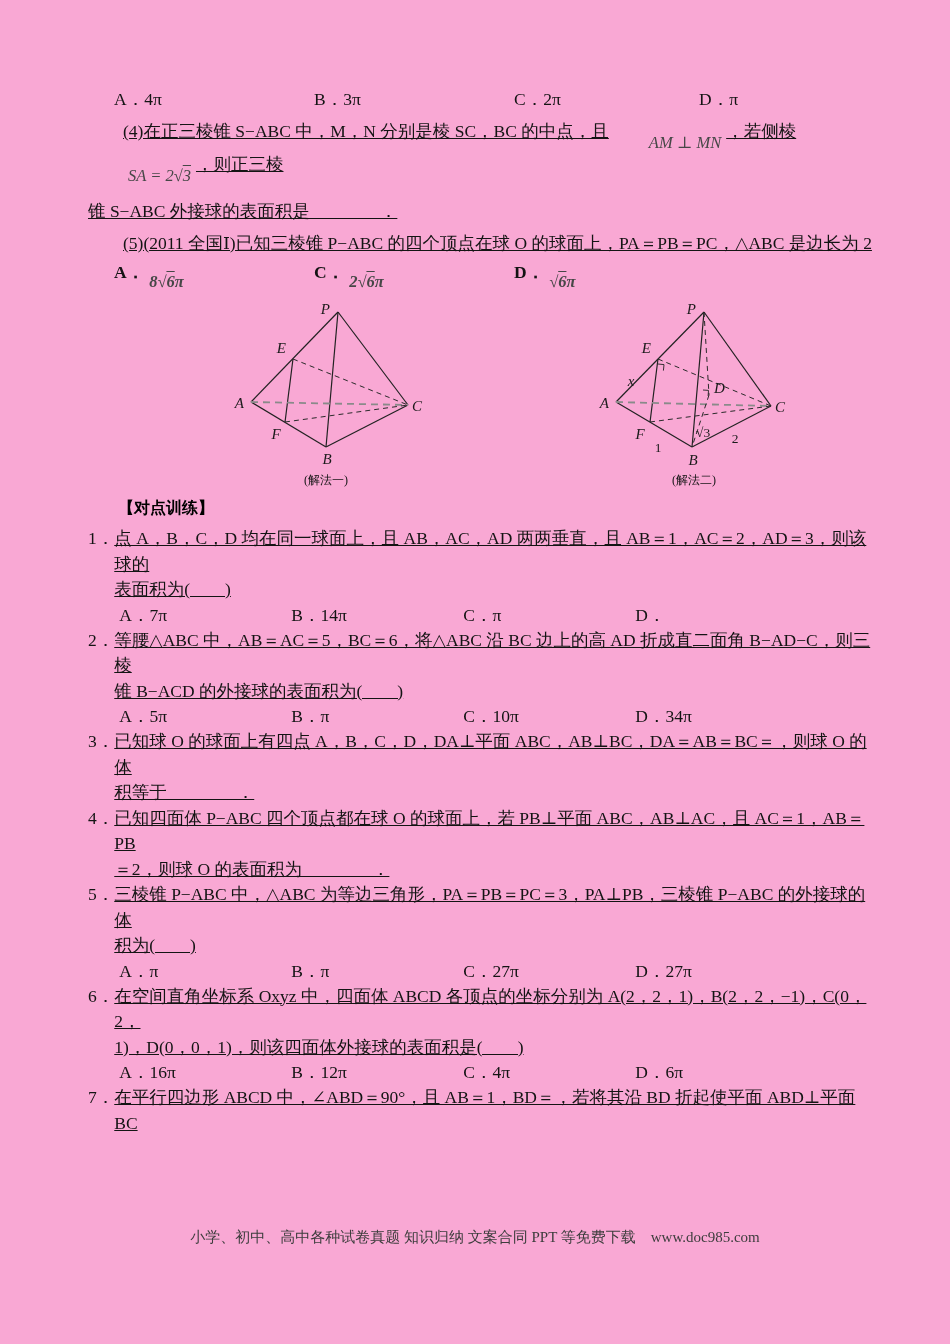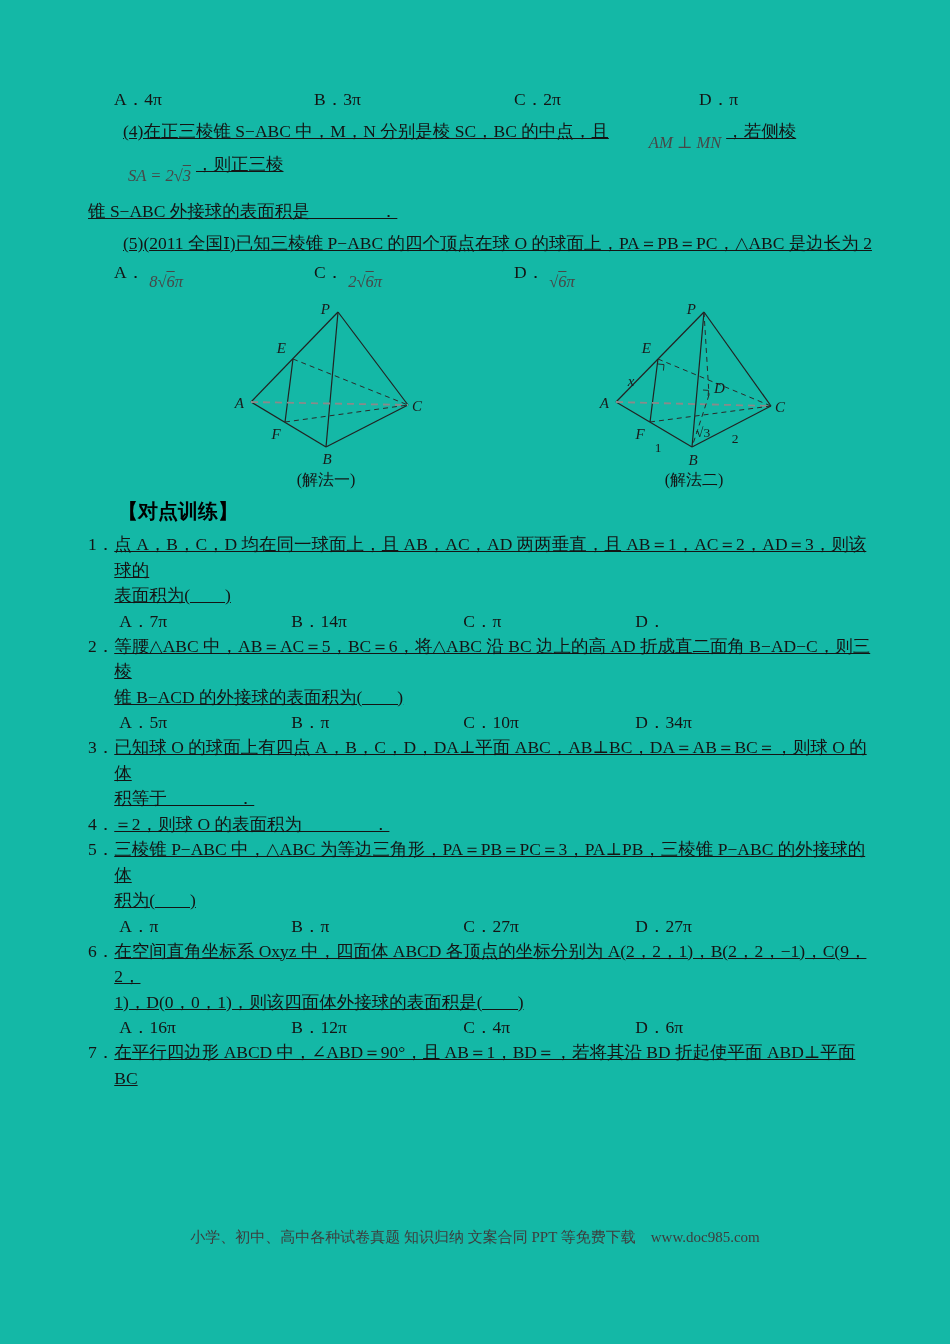--- a/index.html
+++ b/index.html
@@ -1,44 +1,44 @@
 <!DOCTYPE html>
 <html><head>
 <meta charset="utf-8">
 <style>
   html,body{margin:0;padding:0;background:#ffffff;}
-  .page{position:relative;width:950px;height:1344px;background:#14b8a6;overflow:hidden;
+  .page{position:relative;width:950px;height:1344px;background:#f9a8d4;overflow:hidden;
         font-family:"Liberation Serif","DejaVu Serif",serif;color:#141414;font-size:17.5px;}
   .content{position:absolute;left:88px;top:86px;width:784px;}
   p{margin:0;text-decoration:underline;}
   
   .opt-row{display:grid;grid-template-columns:200px 200px 185px 1fr;padding-left:26px;line-height:27px;}
   .opt-row.item-opts{grid-template-columns:172px 172px 172px 1fr;padding-left:5px;line-height:25px;}
   
   .para p{line-height:32px;}
   .para .indent{text-indent:2em;}
   .q4-line1{margin-top:2px;margin-bottom:14px;}
   
   .fml{display:inline-block;transform:translateY(11px);font-style:italic;color:#474747;
        padding:0 5px;font-size:16.5px;white-space:nowrap;}
   .opt-fml{transform:translateY(9px);}
   .rad{text-decoration:overline;}
   
   .figs{display:flex;margin:14px 0 6px 138px;gap:168px;}
   .fig{text-align:center;width:200px;}
-  .fig .cap{margin-top:0;font-size:16px;line-height:20px;}
+  .fig .cap{margin-top:0;font-size:12px;line-height:20px;}
   .fig svg{display:block;}
   .vlabel{font-style:italic;font-size:15px;fill:#1a1a1a;}
   .nlabel{font-size:13.5px;fill:#1a1a1a;}
   .edge{stroke:#222;stroke-width:1.2;fill:none;}
   .edge-dash{stroke:#2a2a2a;stroke-width:1;fill:none;stroke-dasharray:5 4;}
   .edge-dash-bold{stroke:#8a8a8a;stroke-width:1.8;fill:none;stroke-dasharray:7 5;}
   .ra{stroke:#222;stroke-width:0.9;fill:none;}
   
-  .heading{font-weight:bold;font-size:20px;padding-left:30px;margin:8px 0 7px;
+  .heading{font-weight:bold;font-size:16px;padding-left:30px;margin:8px 0 7px;
            font-family:"Liberation Sans","DejaVu Sans",sans-serif;color:#000;}
   
   .list .item{display:flex;line-height:25.5px;}
   .list .num{min-width:25px;flex:0 0 auto;}
   .list .itxt{flex:1;}
   .footer{position:absolute;left:0;top:1228px;width:950px;text-align:center;
           font-size:15px;color:#3d3d3d;font-family:"Liberation Serif","DejaVu Serif",serif;}
 </style>
 </head>
 <body>
@@ -56,21 +56,21 @@
     <div class="para">
       <p class="indent q4-line1">
         <span>(4)在正三棱锥 S−ABC 中，M，N 分别是棱 SC，BC 的中点，且</span><span class="fml">AM ⊥ MN</span><span>，若侧棱</span><span class="fml"><span>SA = 2√</span><span class="rad">3</span></span><span>，则正三棱</span>
       </p>
       <p>锥 S−ABC 外接球的表面积是________．</p>
     </div>
 
     <div class="para">
       <p class="indent">(5)(2011 全国Ⅰ)已知三棱锥 P−ABC 的四个顶点在球 O 的球面上，PA＝PB＝PC，△ABC 是边长为 2</p>
     </div>
-    <div class="opt-row" style="margin-bottom:10px;">
+    <div class="opt-row" style="margin-bottom:10px;font-weight:bold;">
       <span>
         <span>A．</span><span class="fml opt-fml"><span>8√</span><span class="rad">6</span><span>π</span></span>
       </span>
       <span>
         <span>C．</span><span class="fml opt-fml"><span>2√</span><span class="rad">6</span><span>π</span></span>
       </span>
       <span>
         <span>D．</span><span class="fml opt-fml"><span>√</span><span class="rad">6</span><span>π</span></span>
       </span>
     </div>
@@ -174,20 +174,21 @@
         <span class="num">3．</span>
         <div class="itxt">
           <p>已知球 O 的球面上有四点 A，B，C，D，DA⊥平面 ABC，AB⊥BC，DA＝AB＝BC＝，则球 O 的体</p>
           <p>积等于________．</p>
         </div>
       </div>
 
       <div class="item">
         <span class="num">4．</span>
         <div class="itxt">
+          <p>已知四面体 P−ABC 四个顶点都在球 O 的球面上，若 PB⊥平面 ABC，AB⊥AC，且 AC＝1，AB＝PB</p>
           <p>＝2，则球 O 的表面积为________．</p>
         </div>
       </div>
 
       <div class="item">
         <span class="num">5．</span>
         <div class="itxt">
           <p>三棱锥 P−ABC 中，△ABC 为等边三角形，PA＝PB＝PC＝3，PA⊥PB，三棱锥 P−ABC 的外接球的体</p>
           <p>积为(　　)</p>
           <div class="opt-row item-opts">
@@ -195,21 +196,21 @@
             <span>B．π</span>
             <span>C．27π</span>
             <span>D．27π</span>
           </div>
         </div>
       </div>
 
       <div class="item">
         <span class="num">6．</span>
         <div class="itxt">
-          <p>在空间直角坐标系 Oxyz 中，四面体 ABCD 各顶点的坐标分别为 A(2，2，1)，B(2，2，−1)，C(9，2，</p>
+          <p>在空间直角坐标系 Oxyz 中，四面体 ABCD 各顶点的坐标分别为 A(2，2，1)，B(2，2，−1)，C(0，2，</p>
           <p>1)，D(0，0，1)，则该四面体外接球的表面积是(　　)</p>
           <div class="opt-row item-opts">
             <span>A．16π</span>
             <span>B．12π</span>
             <span>C．4π</span>
             <span>D．6π</span>
           </div>
         </div>
       </div>
 

